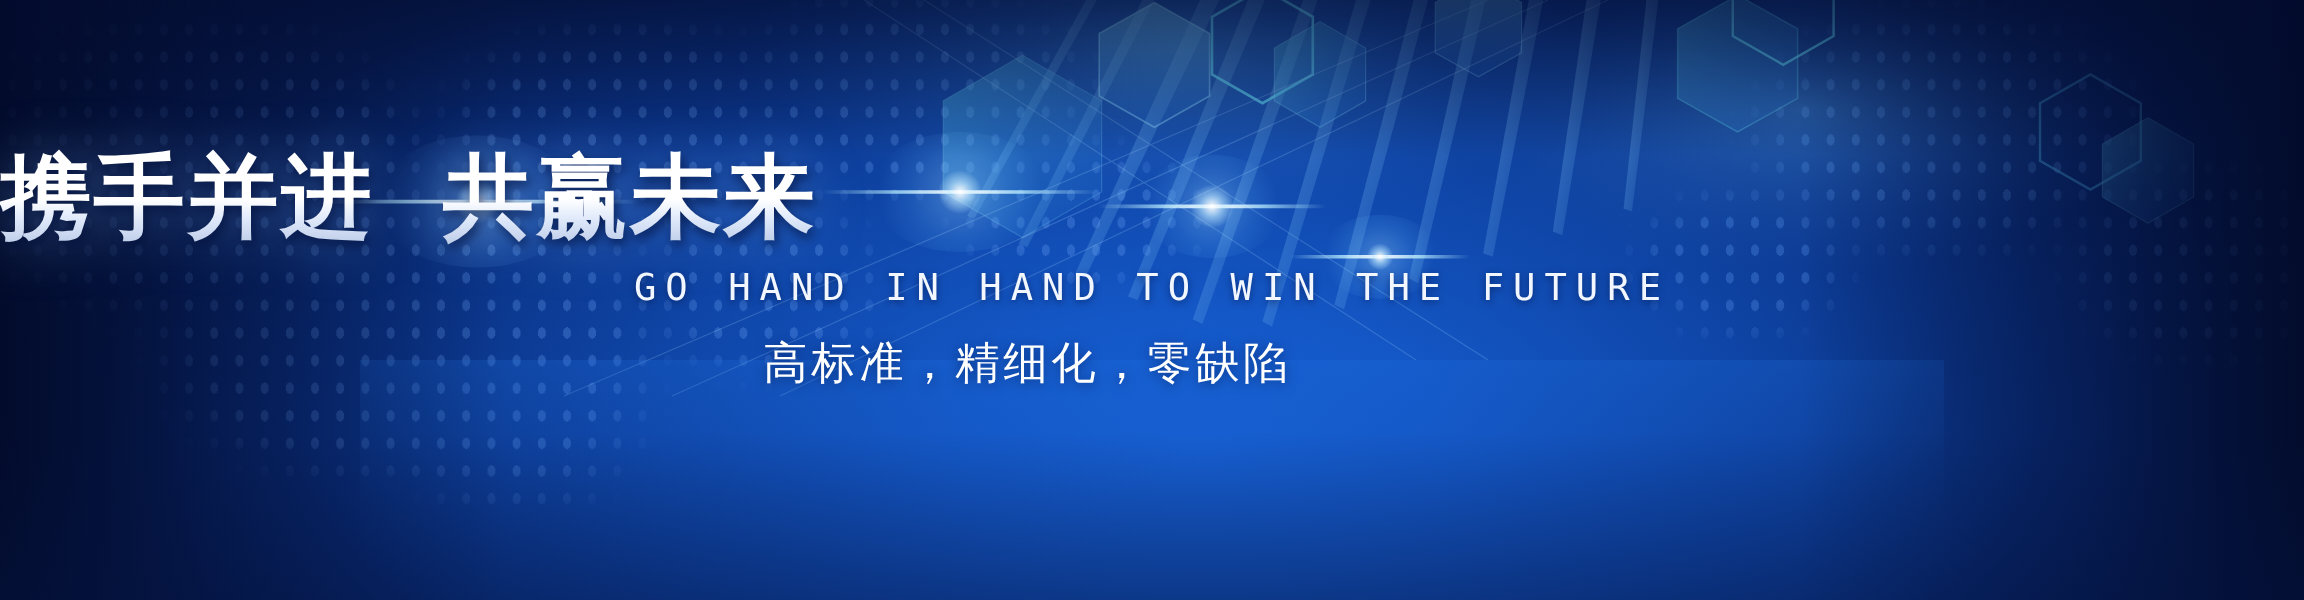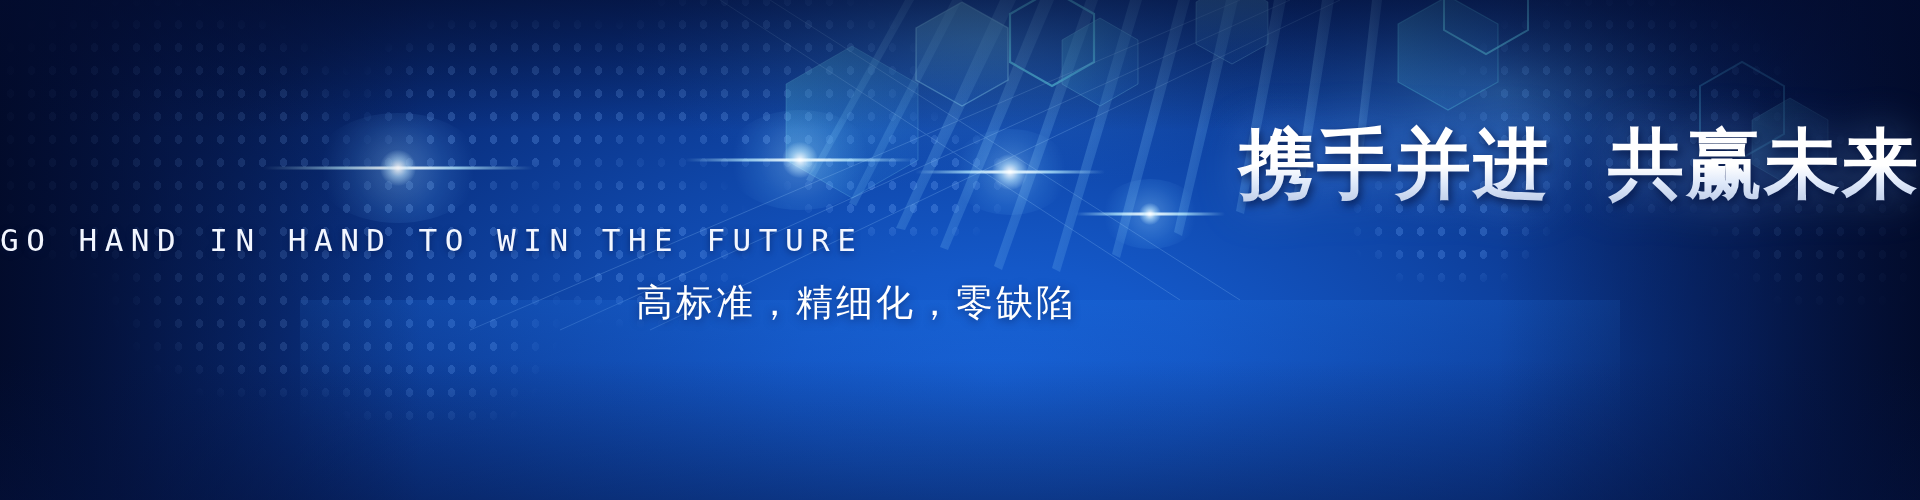--- a/index.html
+++ b/index.html
@@ -104,38 +104,39 @@
   .flare.f4 .core{width:22px;height:22px;}
 
   
   .skyline{position:absolute; left:0; bottom:0; width:1920px; height:230px;}
 
   
   .textblock{position:absolute; left:0; top:0; width:1920px; height:500px;}
 
   .title-cn{
     position:absolute; left:0; top:122px; width:1920px;
-    text-align:right;
+    text-align:left;
     font-family:"DejaVu Sans","Liberation Sans",sans-serif;
     font-weight:700;
     font-size:76px;
     line-height:84px;
     letter-spacing:2px;
     color:#ffffff;
     background:linear-gradient(180deg,#ffffff 0%,#ffffff 52%,#dfe9fa 72%,#b9c9e6 100%);
     -webkit-background-clip:text;
     background-clip:text;
     -webkit-text-fill-color:transparent;
     text-shadow:none;
     filter:drop-shadow(2px 4px 5px rgba(0,14,56,.75)) drop-shadow(0 0 22px rgba(120,180,255,.35));
     white-space:pre;
   }
 
   .title-en{
     position:absolute; left:0; top:222px; width:1920px;
+    text-align:center;
     font-family:"DejaVu Sans Mono","Liberation Mono",monospace;
     font-weight:400;
     font-size:31px;
     letter-spacing:7.5px;
     color:#f2f6ff;
     text-shadow:0 2px 6px rgba(0,16,60,.55);
     white-space:pre;
   }
 
   .tagline-cn{

